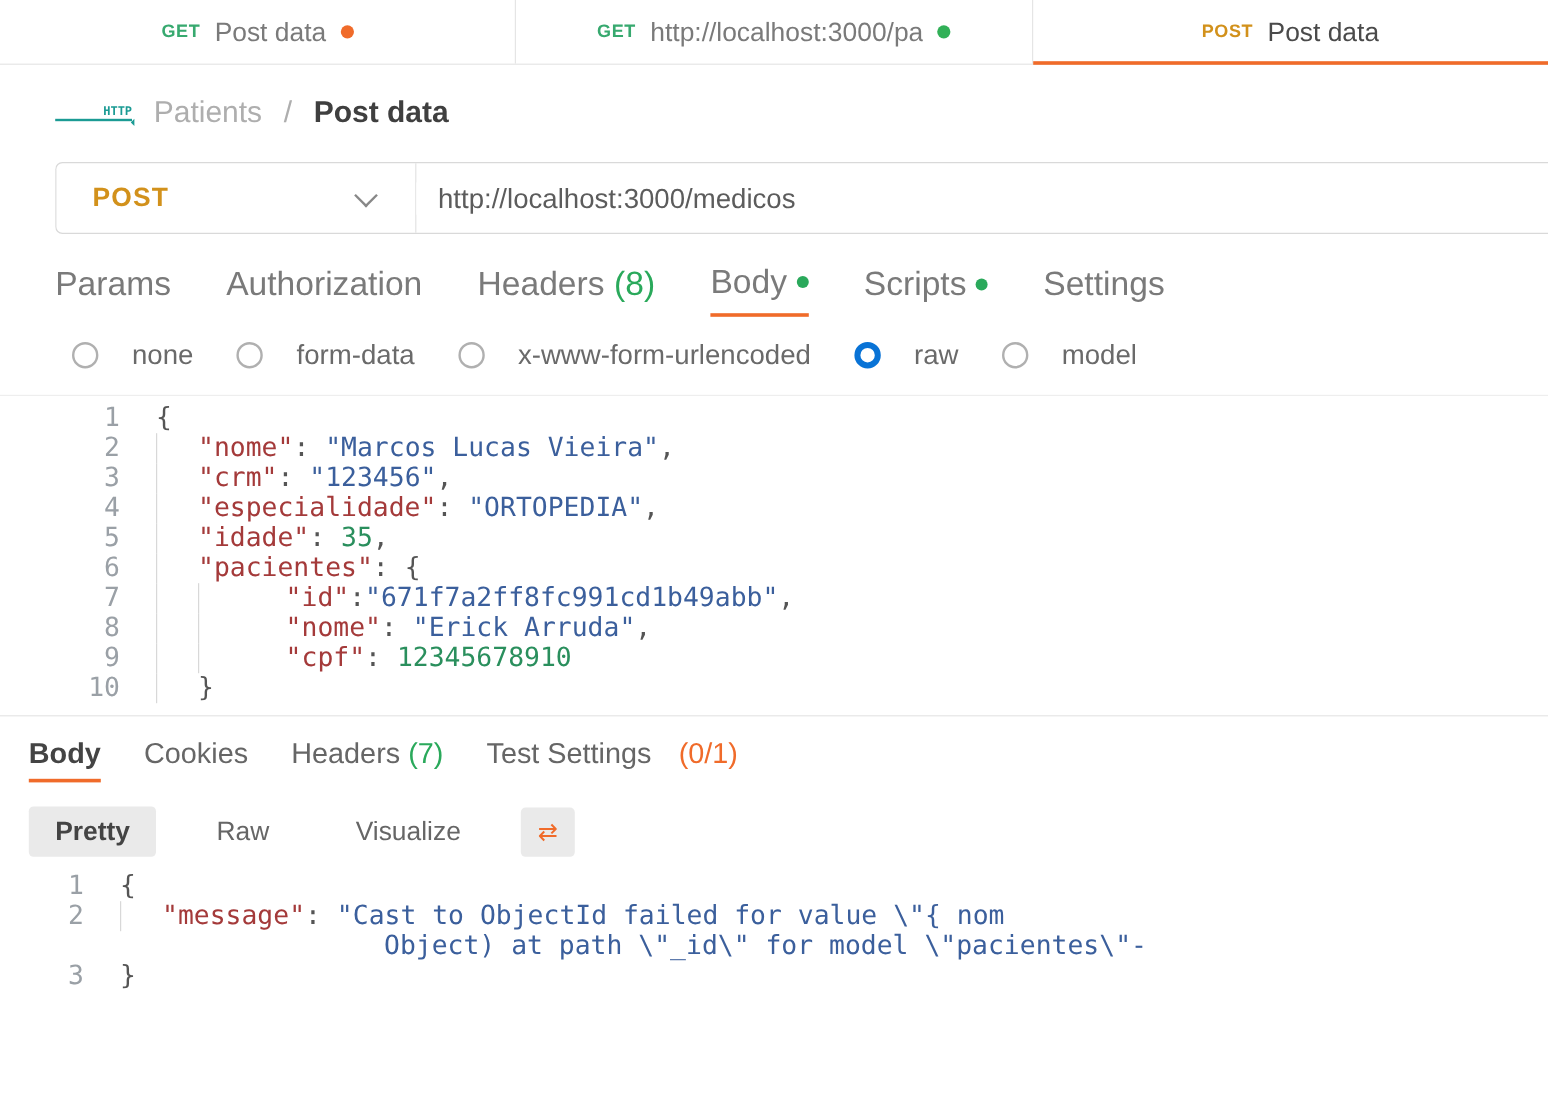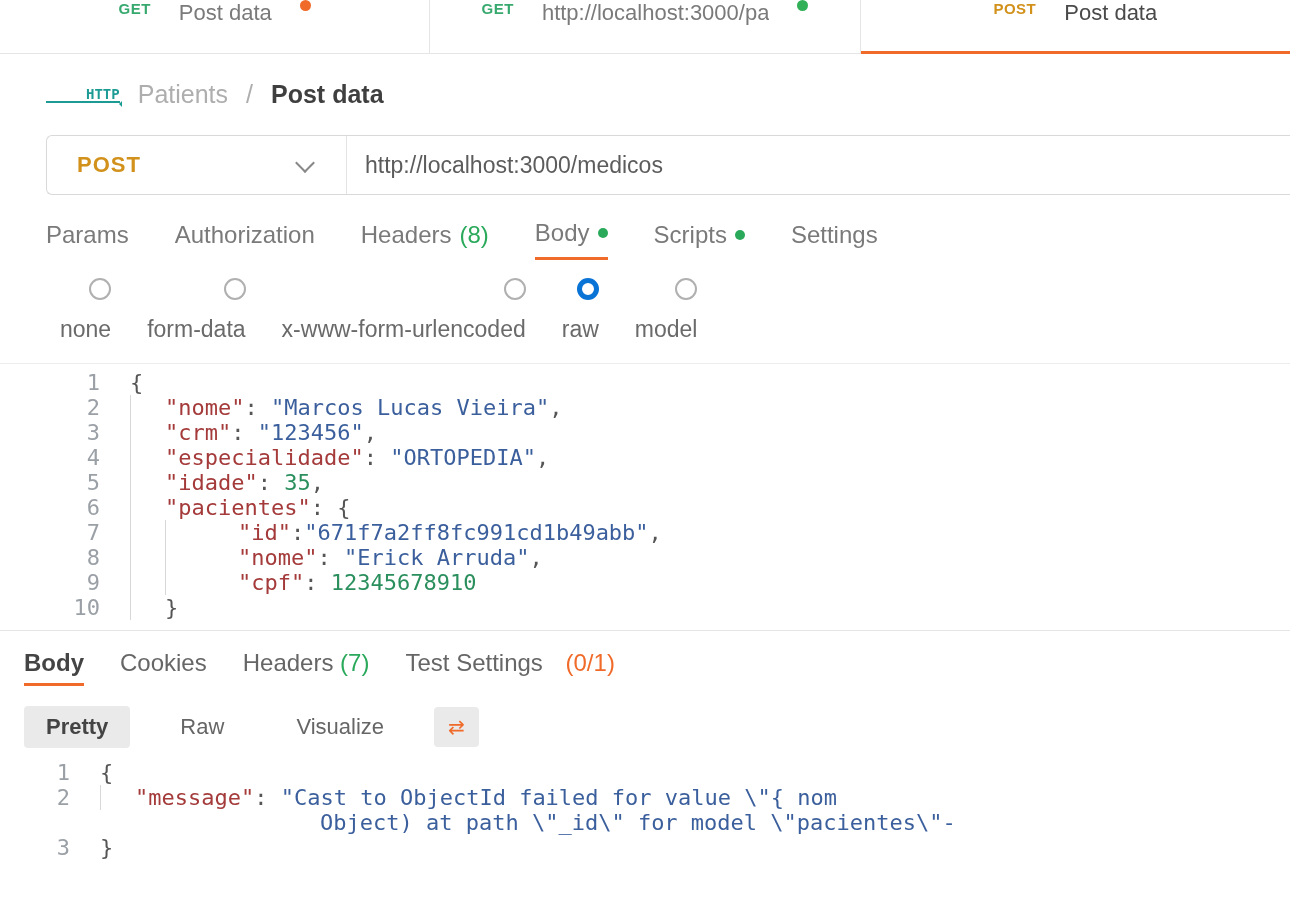--- a/index.html
+++ b/index.html
@@ -15,25 +15,25 @@
 
   
   .tabs {
     display: flex;
     height: 54px;
     border-bottom: 1px solid #e5e5e5;
   }
   .tab {
     flex: 1;
     display: flex;
-    align-items: flex-start;
+    align-items: center;
     justify-content: center;
-    gap: 28px;
+    gap: 12px;
     border-right: 1px solid #e5e5e5;
-    padding: 0 18px;
+    padding: 12px 18px;
     position: relative;
   }
   .tab:last-child { border-right: none; }
   .tab-method-get { color: #37a96f; font-weight: 600; font-size: 15px; letter-spacing: .5px; }
   .tab-method-post { color: #d2911b; font-weight: 600; font-size: 15px; letter-spacing: .5px; }
   .tab-title { color: #7a7a7a; font-size: 22px; white-space: nowrap; overflow: hidden; text-overflow: ellipsis; max-width: 280px;}
   .tab-title.active { color:#4a4a4a; }
   .dot { width: 11px; height: 11px; border-radius: 50%; }
   .dot.orange { background: #f06b2a; }
   .dot.green { background: #31b057; }
@@ -49,21 +49,21 @@
   .breadcrumb-row {
     display: flex;
     align-items: center;
     gap: 18px;
     padding: 26px 0 26px 46px;
   }
   .http-icon {
     color: #1b9b94;
     font-family: monospace;
     font-weight: bold;
-    font-size: 14px;
+    font-size: 10px;
     border-bottom: 2px solid #1b9b94;
     position: relative;
     line-height: 1;
     padding-left: 40px;
   }
   .http-icon::after {
     content: "";
     position: absolute;
     right: -2px; bottom: -6px;
     border: 3px solid transparent;
@@ -112,41 +112,41 @@
     outline: none;
   }
 
   
   .subtabs {
     display: flex;
     gap: 46px;
     padding: 24px 0 0 46px;
   }
   .subtab {
-    font-size: 24px;
+    font-size: 28px;
     color: #7a7a7a;
     padding-bottom: 10px;
     display: flex;
     align-items: center;
     gap: 8px;
   }
   .subtab.active { border-bottom: 3px solid #f06b2a; }
   .count-green { color: #2aa95b; }
   .mini-dot { width: 10px; height: 10px; border-radius:50%; background:#2aa95b; }
 
   
   .radio-row {
     display: flex;
     align-items: center;
     gap: 36px;
     padding: 18px 0 10px 60px;
     font-size: 23px;
     color:#6a6a6a;
   }
-  .radio { display: flex; align-items: flex-end; gap: 16px; flex-direction: column; }
+  .radio { display: flex; align-items: center; gap: 28px; }
   .radio-circle {
     width: 22px; height: 22px;
     border: 2px solid #b0b0b0;
     border-radius: 50%;
   }
   .radio.selected .radio-circle {
     border: 5px solid #0973d6;
   }
 
   

